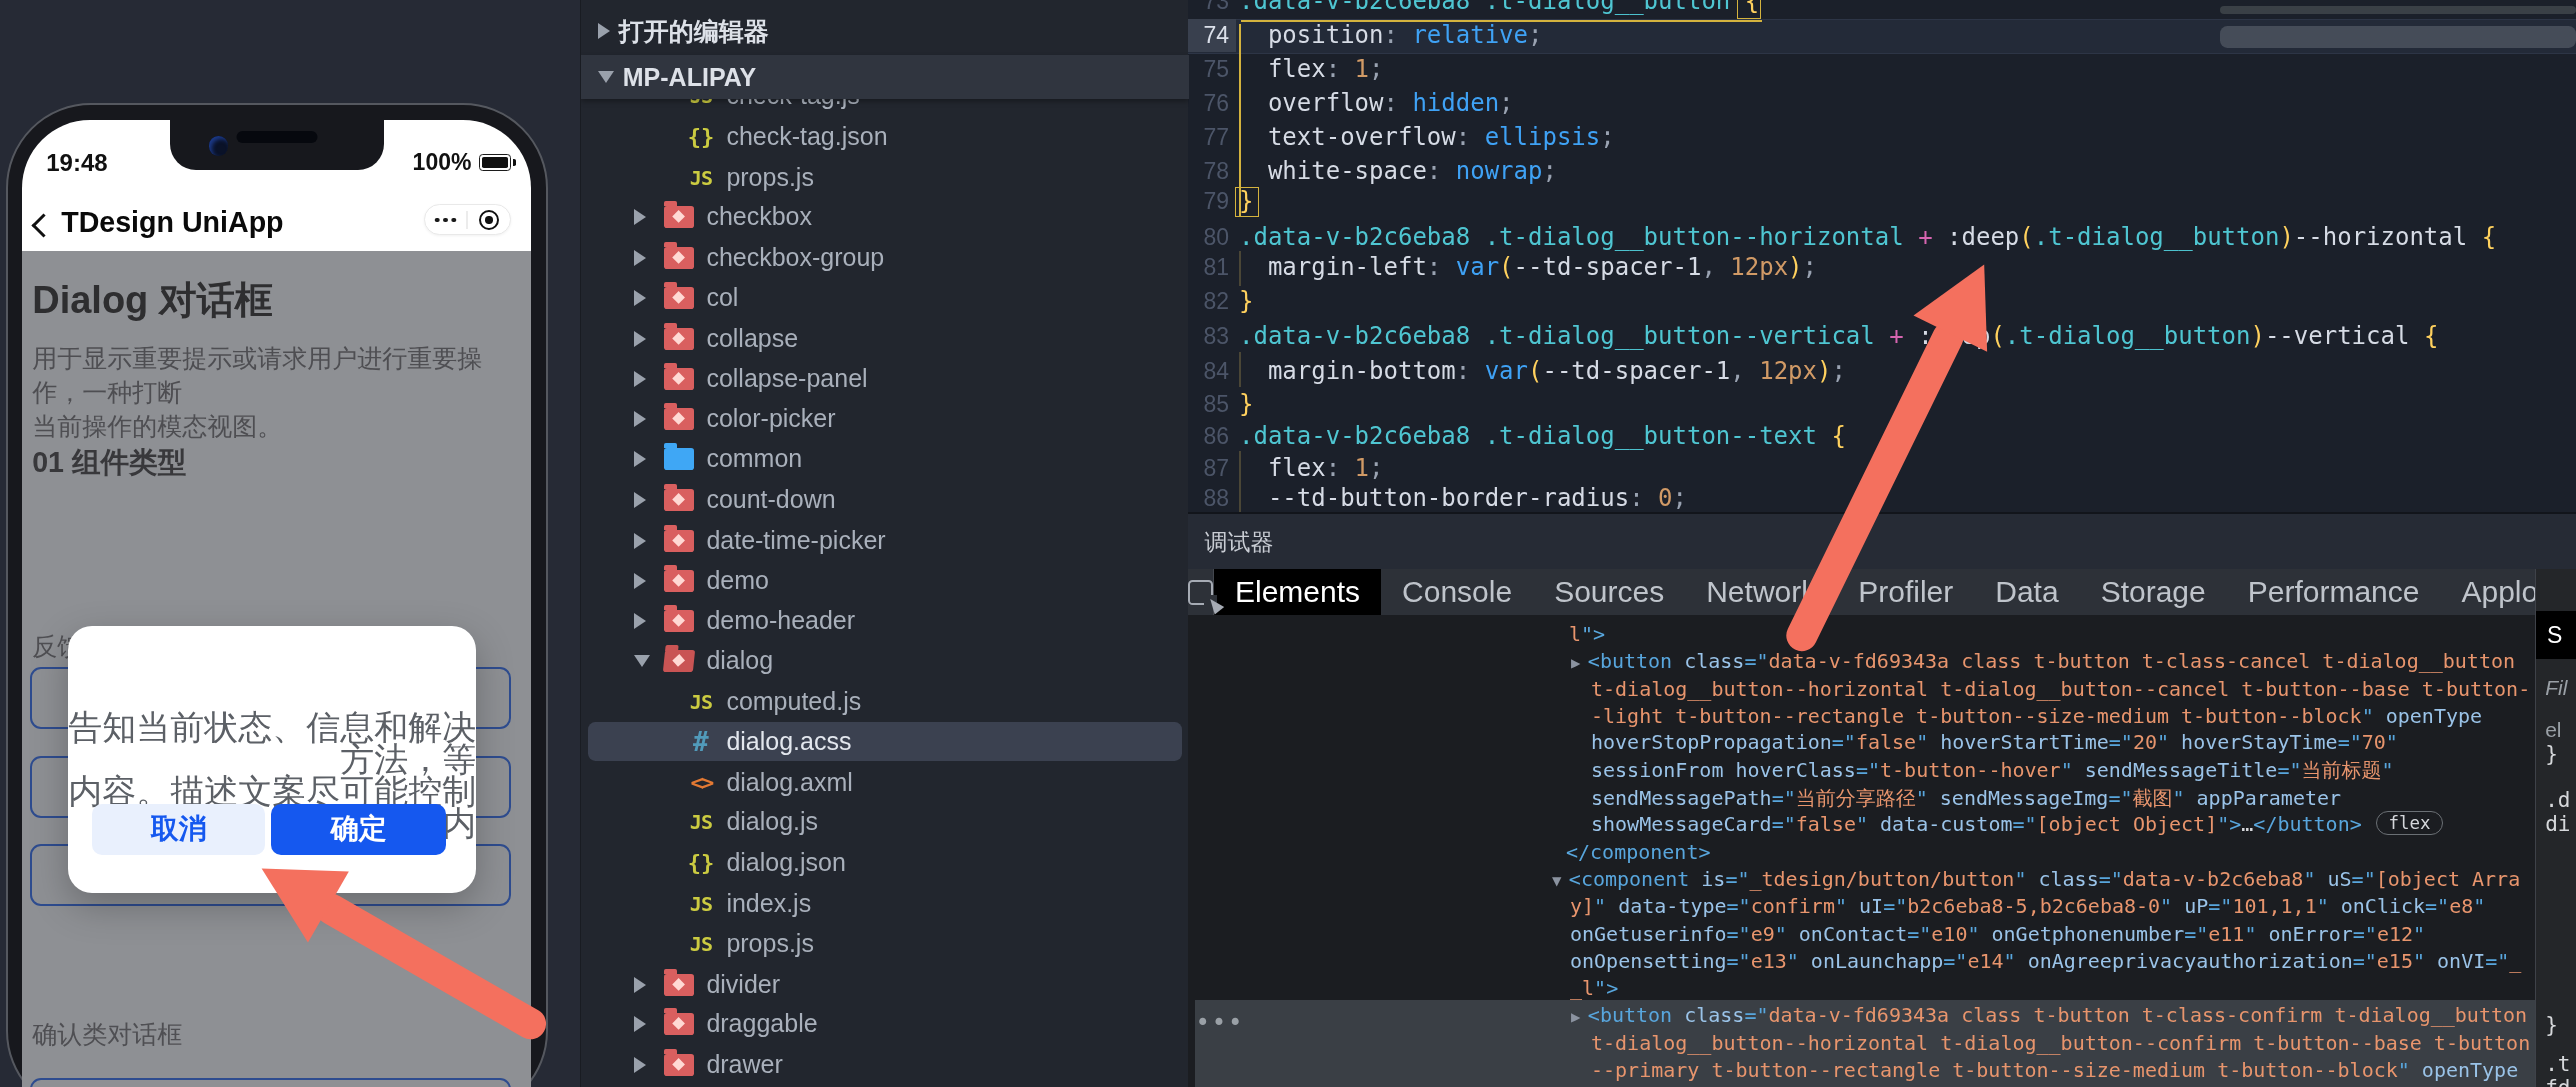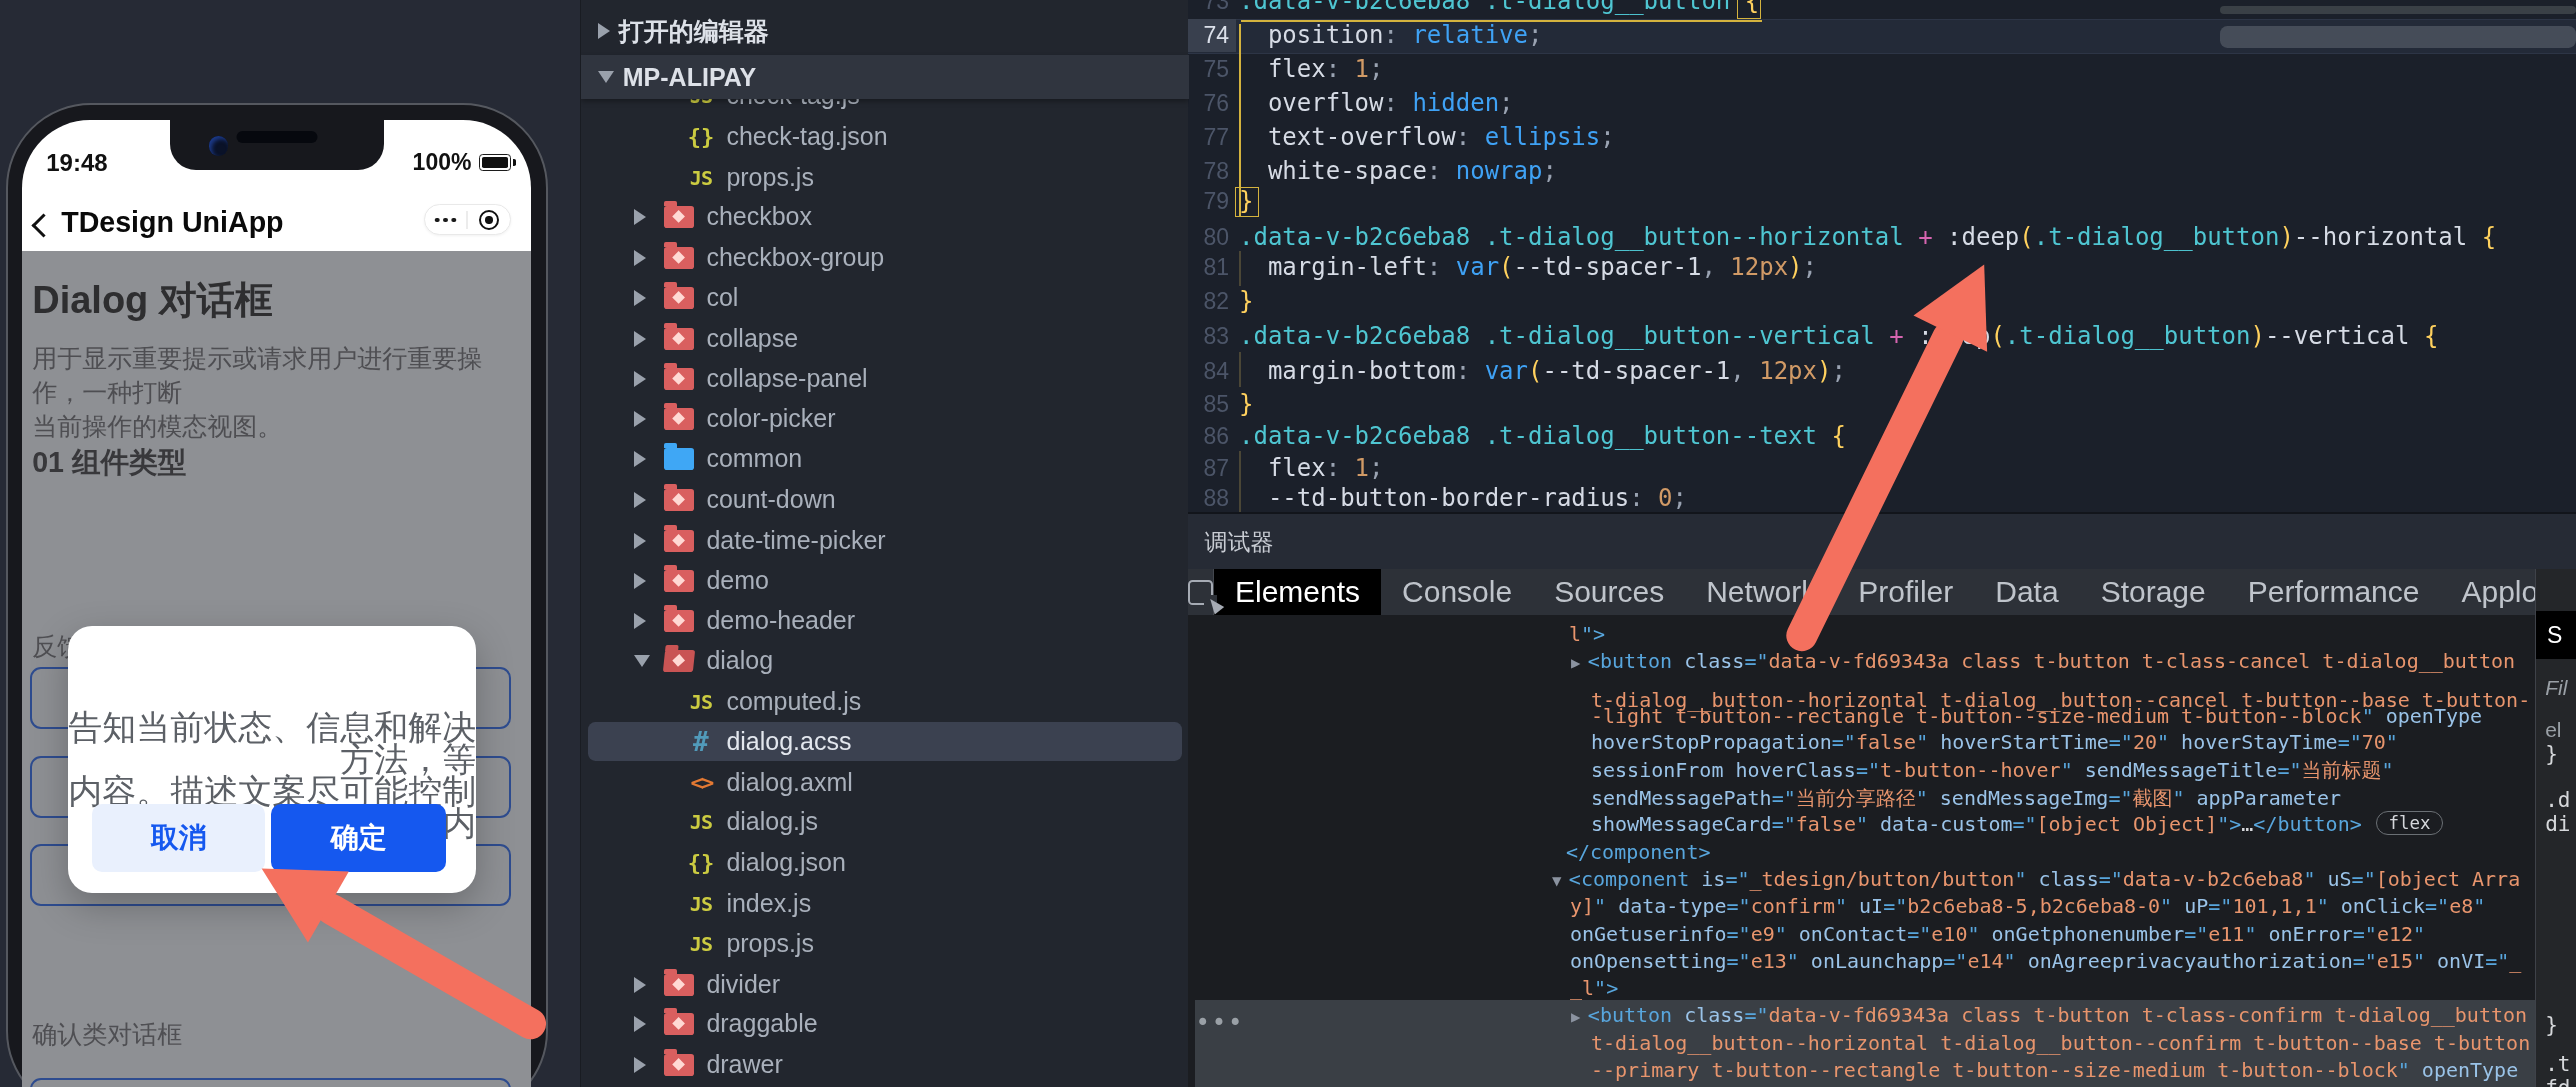--- a/index.html
+++ b/index.html
@@ -46,21 +46,21 @@
   .pg-sec{position:absolute;left:10px;top:192px;font-size:28.6px;font-weight:800;color:#38383b;}
   .pg-grp{position:absolute;left:10px;font-size:25px;color:#4f4f53;}
   .obtn{position:absolute;left:8.3px;width:481px;height:62px;border:2.8px solid #2e4c8f;border-radius:11px;
         box-sizing:border-box;display:flex;align-items:center;justify-content:center;
         font-size:27px;font-weight:700;color:#2e4c8f;}
   
   .dlg{position:absolute;left:46px;top:506px;width:408px;height:267px;background:#fff;border-radius:24px;
        box-shadow:0 13px 37px rgba(0,0,0,.25);}
   .dlg-title{position:absolute;left:0;right:0;top:37px;text-align:center;font-size:30px;font-weight:800;color:#1b1b1e;}
   .dlg-body{position:absolute;left:0;right:0;top:85px;text-align:right;font-size:34px;line-height:32px;color:#5c6066;}
-  .dlg-btn{position:absolute;top:178px;height:68px;border-radius:10px;display:flex;align-items:center;
+  .dlg-btn{position:absolute;top:178px;height:51px;border-radius:10px;display:flex;align-items:center;
            justify-content:center;font-size:28px;font-weight:700;cursor:pointer;}
   .dlg-cancel{left:24px;width:173px;background:#e9f0fd;color:#1558ef;}
   .dlg-confirm{left:203px;width:175px;background:#1558ef;color:#ffffff;}
 
   
   .tree{position:absolute;left:580px;top:0;width:608px;height:1087px;background:#22262e;overflow:hidden;
         border-left:0.9px solid #191c22;}
   .tree-hdr{position:absolute;left:0;right:0;height:44px;display:flex;align-items:center;z-index:6;}
   .tree-hdr .chv{margin-left:16.6px;}
   .hdr1{top:9.2px;align-items:center;}
@@ -477,21 +477,21 @@
         <div class="dbg-tab">Performance</div>
         <div class="dbg-tab">Applog</div>
         <div class="dbg-tab">Mock</div>
       </div>
   </div>
   <div class="dbg-dom mono">
     <div class="dom-hl"></div>
     <div id="dom-lines">
         <div class="dl" style="top: 4.6px; left: 381px;"><span class="d-str">l</span><span class="d-tag">"&gt;</span></div>
         <div class="dl" style="top: 32px; left: 383px;"><span class="d-arrow">▶</span><span class="d-tag">&lt;button </span><span class="d-attr">class</span><span class="d-tag">="</span><span class="d-str">data-v-fd69343a class t-button t-class-cancel t-dialog__button</span></div>
-        <div class="dl" style="top: 71px; left: 403px;"><span class="d-str">t-dialog__button--horizontal t-dialog__button--cancel t-button--base t-button-</span></div>
+        <div class="dl" style="top: 60px; left: 403px;"><span class="d-str">t-dialog__button--horizontal t-dialog__button--cancel t-button--base t-button-</span></div>
         <div class="dl" style="top: 87px; left: 403px; text-align: center;"><span class="d-str">-light t-button--rectangle t-button--size-medium t-button--block</span><span class="d-tag">" </span><span class="d-attr">openType</span></div>
         <div class="dl" style="top: 113px; left: 403px;"><span class="d-attr">hoverStopPropagation</span><span class="d-tag">="</span><span class="d-str">false</span><span class="d-tag">" </span><span class="d-attr">hoverStartTime</span><span class="d-tag">="</span><span class="d-str">20</span><span class="d-tag">" </span><span class="d-attr">hoverStayTime</span><span class="d-tag">="</span><span class="d-str">70</span><span class="d-tag">"</span></div>
         <div class="dl" style="top: 141px; left: 403px;"><span class="d-attr">sessionFrom </span><span class="d-attr">hoverClass</span><span class="d-tag">="</span><span class="d-str">t-button--hover</span><span class="d-tag">" </span><span class="d-attr">sendMessageTitle</span><span class="d-tag">="</span><span class="d-str">当前标题</span><span class="d-tag">"</span></div>
         <div class="dl" style="top: 169px; left: 403px;"><span class="d-attr">sendMessagePath</span><span class="d-tag">="</span><span class="d-str">当前分享路径</span><span class="d-tag">" </span><span class="d-attr">sendMessageImg</span><span class="d-tag">="</span><span class="d-str">截图</span><span class="d-tag">" </span><span class="d-attr">appParameter</span></div>
         <div class="dl" style="top: 195px; left: 403px;"><span class="d-attr">showMessageCard</span><span class="d-tag">="</span><span class="d-str">false</span><span class="d-tag">" </span><span class="d-attr">data-custom</span><span class="d-tag">="</span><span class="d-str">[object Object]</span><span class="d-tag">"&gt;</span><span class="d-pln">…</span><span class="d-tag">&lt;/button&gt;</span><span class="dbadge">flex</span></div>
         <div class="dl" style="top: 223px; left: 378px;"><span class="d-tag">&lt;/component&gt;</span></div>
         <div class="dl" style="top: 250px; left: 364px;"><span class="d-arrow">▼</span><span class="d-tag">&lt;component </span><span class="d-attr">is</span><span class="d-tag">="</span><span class="d-str">_tdesign/button/button</span><span class="d-tag">" </span><span class="d-attr">class</span><span class="d-tag">="</span><span class="d-str">data-v-b2c6eba8</span><span class="d-tag">" </span><span class="d-attr">uS</span><span class="d-tag">="</span><span class="d-str">[object Arra</span></div>
         <div class="dl" style="top: 277px; left: 382px;"><span class="d-str">y]</span><span class="d-tag">" </span><span class="d-attr">data-type</span><span class="d-tag">="</span><span class="d-str">confirm</span><span class="d-tag">" </span><span class="d-attr">uI</span><span class="d-tag">="</span><span class="d-str">b2c6eba8-5,b2c6eba8-0</span><span class="d-tag">" </span><span class="d-attr">uP</span><span class="d-tag">="</span><span class="d-str">101,1,1</span><span class="d-tag">" </span><span class="d-attr">onClick</span><span class="d-tag">="</span><span class="d-str">e8</span><span class="d-tag">"</span></div>
         <div class="dl" style="top: 305px; left: 382px;"><span class="d-attr">onGetuserinfo</span><span class="d-tag">="</span><span class="d-str">e9</span><span class="d-tag">" </span><span class="d-attr">onContact</span><span class="d-tag">="</span><span class="d-str">e10</span><span class="d-tag">" </span><span class="d-attr">onGetphonenumber</span><span class="d-tag">="</span><span class="d-str">e11</span><span class="d-tag">" </span><span class="d-attr">onError</span><span class="d-tag">="</span><span class="d-str">e12</span><span class="d-tag">"</span></div>
         <div class="dl" style="top: 332px; left: 382px;"><span class="d-attr">onOpensetting</span><span class="d-tag">="</span><span class="d-str">e13</span><span class="d-tag">" </span><span class="d-attr">onLaunchapp</span><span class="d-tag">="</span><span class="d-str">e14</span><span class="d-tag">" </span><span class="d-attr">onAgreeprivacyauthorization</span><span class="d-tag">="</span><span class="d-str">e15</span><span class="d-tag">" </span><span class="d-attr">onVI</span><span class="d-tag">="</span><span class="d-str">_</span></div>

